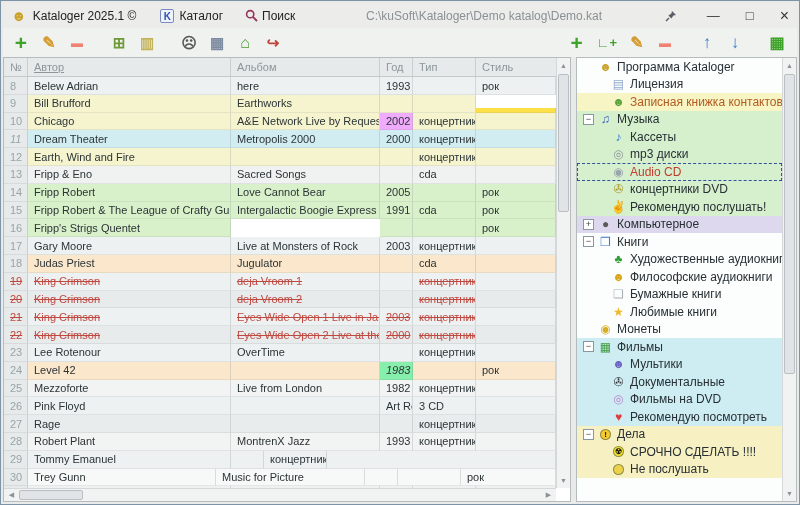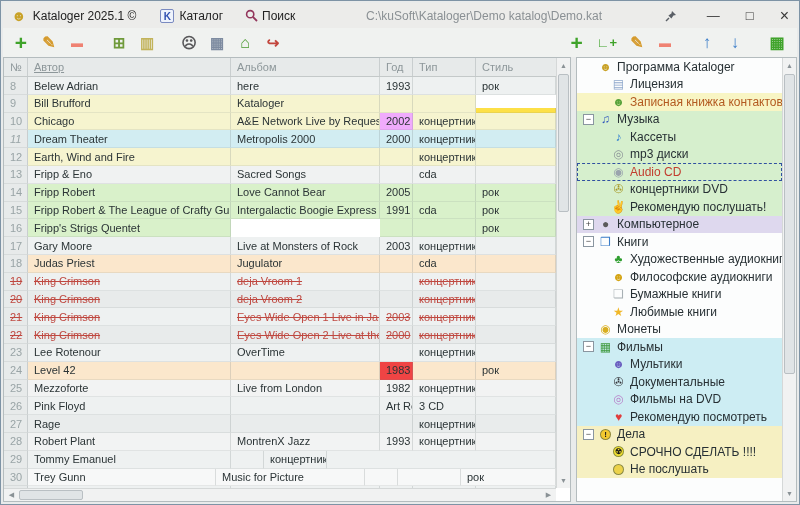--- a/index.html
+++ b/index.html
@@ -172,21 +172,21 @@
             <div class="td num" style="width: 24px;">8</div>
             <div class="td" style="width: 203px; background: rgb(238, 241, 241);">Belew Adrian</div>
             <div class="td" style="width: 149px; background: rgb(238, 241, 241);">here</div>
             <div class="td" style="width: 33px; background: rgb(238, 241, 241);">1993</div>
             <div class="td" style="width: 63px; background: rgb(238, 241, 241);"></div>
             <div class="td" style="width: 80px; background: rgb(238, 241, 241);">рок</div>
           </div>
           <div class="trow">
             <div class="td num" style="width: 24px;">9</div>
             <div class="td" style="width: 203px; background: rgb(246, 244, 207);">Bill Brufford</div>
-            <div class="td" style="width: 149px; background: rgb(246, 244, 207);">Kataloger</div>
+            <div class="td" style="width: 149px; background: rgb(246, 244, 207);">Earthworks</div>
             <div class="td" style="width: 33px; background: rgb(246, 244, 207);"></div>
             <div class="td" style="width: 63px; background: rgb(246, 244, 207);"></div>
             <div class="td" style="width: 80px; background: #fde047; margin-top: 13px;">jazz</div>
           </div>
           <div class="trow selected">
             <div class="td num" style="width: 24px;">10</div>
             <div class="td" style="width: 203px; background: rgb(246, 244, 207);">Chicago</div>
             <div class="td" style="width: 149px; background: rgb(246, 244, 207);">A&amp;E Network Live by Request</div>
             <div class="td" style="width: 33px; background: #f0abfc;">2002</div>
             <div class="td" style="width: 63px; background: rgb(246, 244, 207);">концертник</div>
@@ -293,21 +293,21 @@
             <div class="td" style="width: 203px; background: rgb(238, 241, 241);">Lee Rotenour</div>
             <div class="td" style="width: 149px; background: rgb(238, 241, 241);">OverTime</div>
             <div class="td" style="width: 33px; background: rgb(238, 241, 241);"></div>
             <div class="td" style="width: 63px; background: rgb(238, 241, 241);">концертник</div>
             <div class="td" style="width: 80px; background: rgb(238, 241, 241);"></div>
           </div>
           <div class="trow">
             <div class="td num" style="width: 24px;">24</div>
             <div class="td" style="width: 203px; background: rgb(251, 231, 204);">Level 42</div>
             <div class="td" style="width: 149px; background: rgb(251, 231, 204);"></div>
-            <div class="td" style="width: 33px; background: #ef4444;">1983</div>
+            <div class="td" style="width: 33px; background: #86efac; font-style: italic;">1983</div>
             <div class="td" style="width: 63px; background: rgb(251, 231, 204);"></div>
             <div class="td" style="width: 80px; background: rgb(251, 231, 204);">рок</div>
           </div>
           <div class="trow">
             <div class="td num" style="width: 24px;">25</div>
             <div class="td" style="width: 203px; background: rgb(242, 243, 243);">Mezzoforte</div>
             <div class="td" style="width: 149px; background: rgb(242, 243, 243);">Live from London</div>
             <div class="td" style="width: 33px; background: rgb(242, 243, 243);">1982</div>
             <div class="td" style="width: 63px; background: rgb(242, 243, 243);">концертник</div>
             <div class="td" style="width: 80px; background: rgb(242, 243, 243);"></div>

